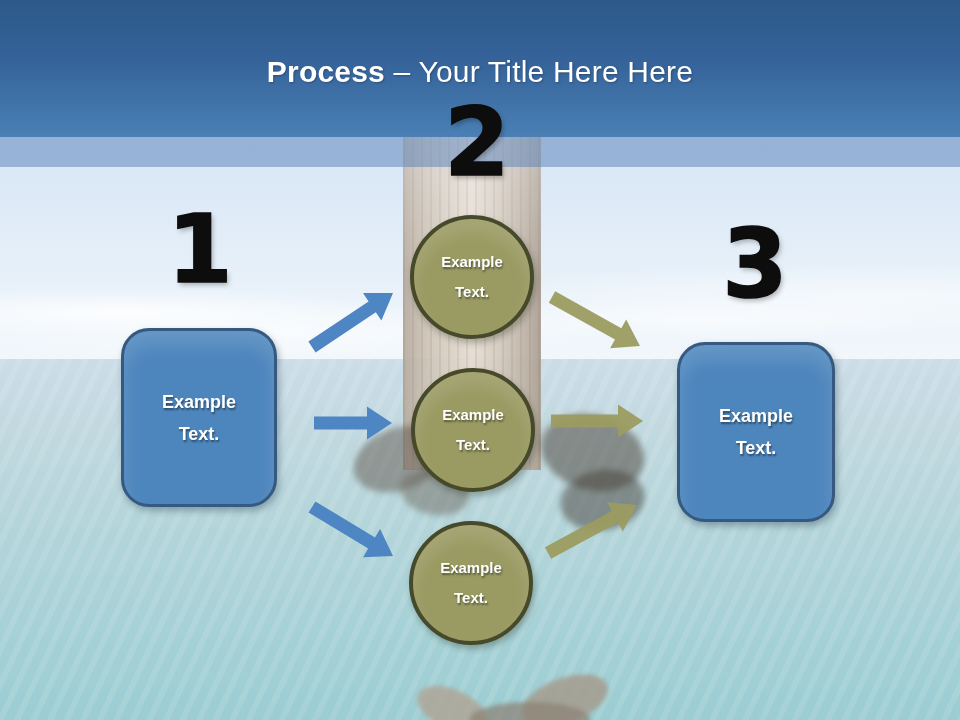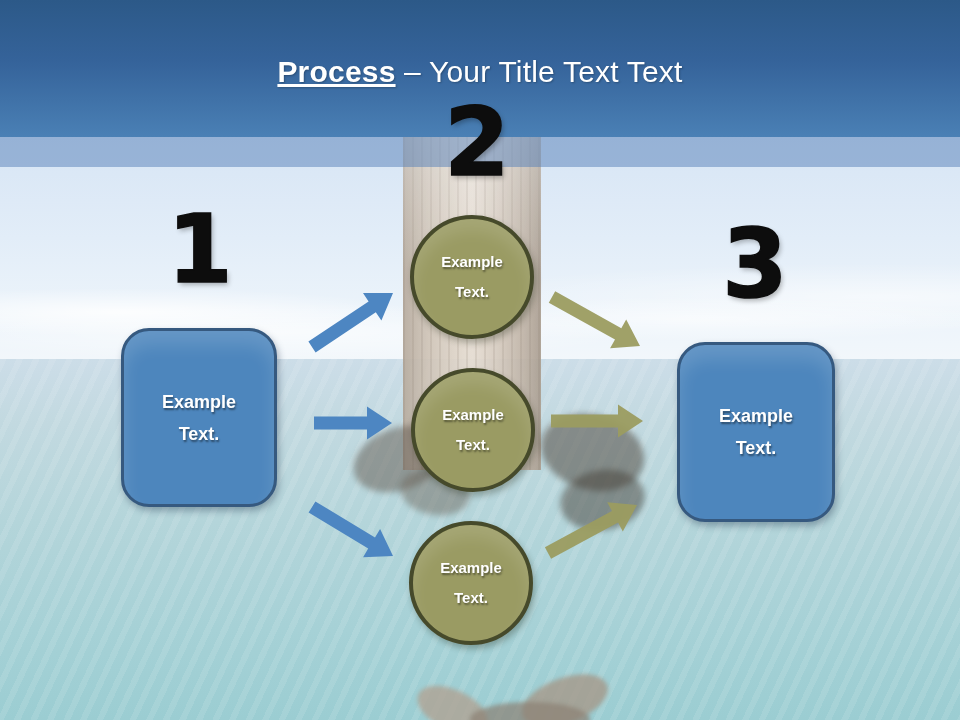--- a/index.html
+++ b/index.html
@@ -48,21 +48,21 @@
   }
   .header-strip{
     position:absolute;left:0;top:137px;width:960px;height:30px;
     background:rgba(86,128,184,.50);
   }
   .title{
     position:absolute;left:0;top:50px;width:960px;text-align:center;
     color:#fff;font-size:30px;line-height:44px;letter-spacing:.2px;
     text-shadow:1px 1px 2px rgba(0,0,0,.25);
   }
-  .title-bold{font-weight:bold;text-decoration:underline;}
+  .title-bold{font-weight:bold;}
   
   .step-number{
     position:absolute;transform:translateX(-50%);
     font-family:"DejaVu Sans","Liberation Sans",sans-serif;
     font-weight:bold;font-size:94px;line-height:94px;color:#0d0d0d;
     -webkit-text-stroke:1.5px #0d0d0d;
     text-shadow:2px 3px 5px rgba(0,0,0,.28);
   }
   
   .step-box{
@@ -102,21 +102,21 @@
 
   <div class="knot" style="left:415px;top:690px;width:75px;height:40px;transform:rotate(25deg);background:rgba(175,162,148,.8);filter:blur(2px);"></div>
   <div class="knot" style="left:520px;top:678px;width:90px;height:45px;transform:rotate(-20deg);background:rgba(165,152,138,.8);filter:blur(2px);"></div>
   <div class="knot" style="left:470px;top:702px;width:120px;height:35px;background:rgba(140,128,115,.7);filter:blur(2px);"></div>
 
   <div class="header-strip"></div>
   <div class="header"></div>
 
   <div class="title" style="color: rgb(255, 255, 255);">
     <span class="title-bold">Process</span>
-    <span class="title-rest">– Your Title Text Text</span>
+    <span class="title-rest">– Your Title Here Here</span>
   </div>
 
   <svg id="arrows" width="960" height="720">
       <polygon points="315.6,352.4 375.8,312.3 381.4,320.6 393.0,293.0 363.0,293.1 368.6,301.5 308.4,341.6" fill="#4d86c2" fill-opacity="1"></polygon>
       <polygon points="314.0,429.5 367.0,429.5 367.0,439.5 392.0,423.0 367.0,406.5 367.0,416.5 314.0,416.5" fill="#4d86c2" fill-opacity="1"></polygon>
       <polygon points="308.6,512.6 368.2,548.6 363.1,557.2 393.0,556.0 380.1,528.9 375.0,537.5 315.4,501.4" fill="#4d86c2" fill-opacity="1"></polygon>
       <polygon points="548.8,302.7 615.0,339.5 610.1,348.3 640.0,346.0 626.2,319.4 621.3,328.2 555.2,291.3" fill="#9b9c60" fill-opacity="0.95"></polygon>
       <polygon points="551.0,427.5 618.0,427.5 618.0,437.5 643.0,421.0 618.0,404.5 618.0,414.5 551.0,414.5" fill="#9b9c60" fill-opacity="0.95"></polygon>
       <polygon points="551.1,558.7 618.1,522.6 622.8,531.4 637.0,505.0 607.2,502.3 611.9,511.1 544.9,547.3" fill="#9b9c60" fill-opacity="0.95"></polygon>
     </svg>

